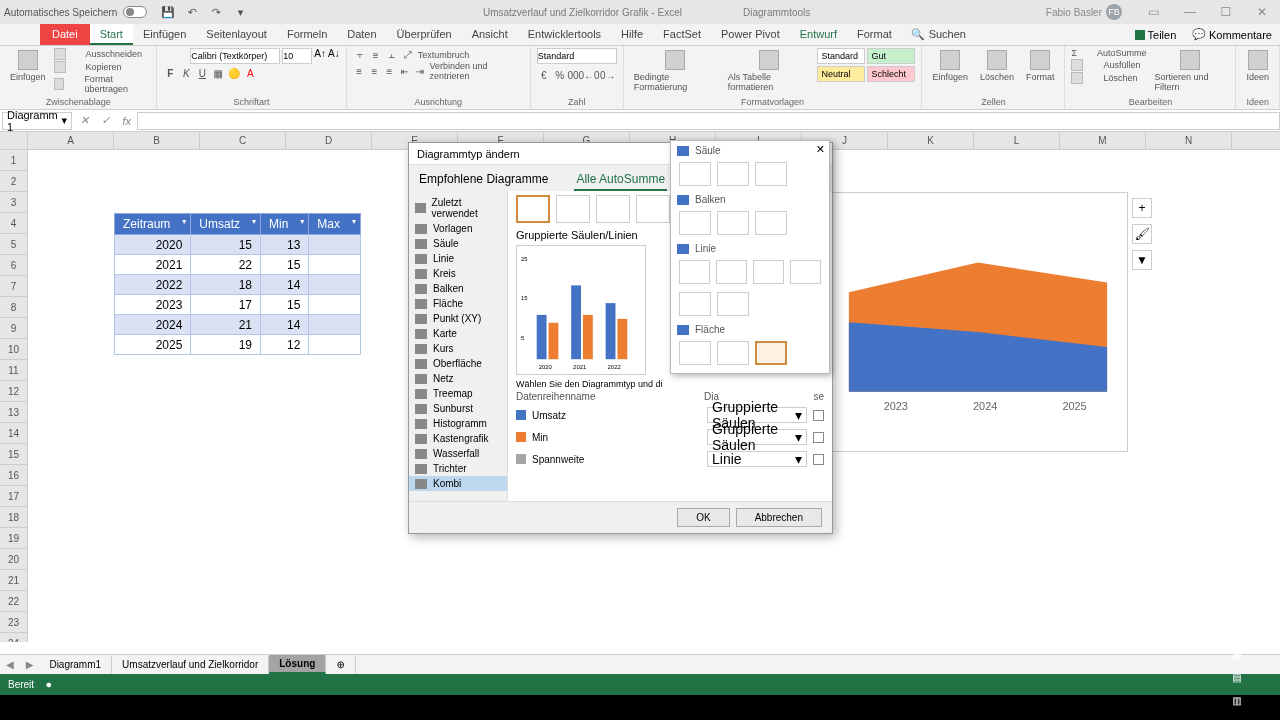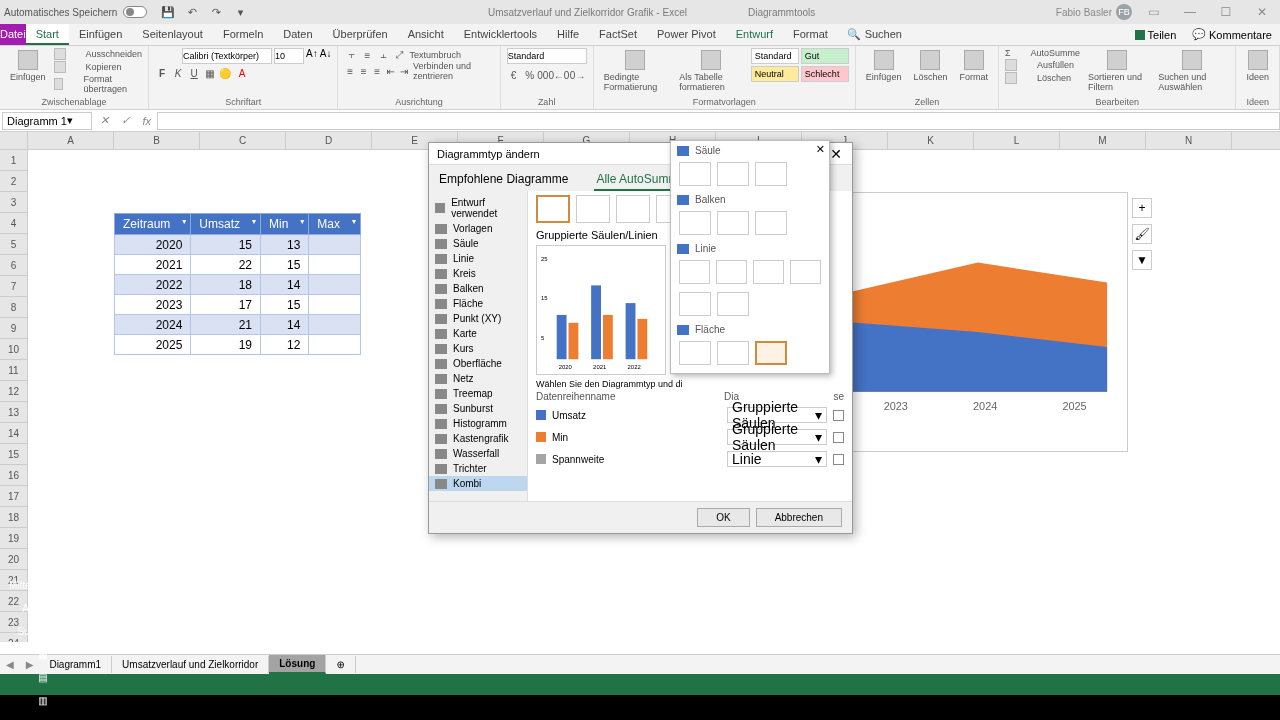--- a/index.html
+++ b/index.html
@@ -7,30 +7,30 @@
 .app { background: #fff; width: 1280px; height: 695px; position: relative; }
 
 
 .titlebar { height: 24px; background: #e6e6e6; display: flex; align-items: center; font-size: 10px; color: #555; padding: 0 4px; }
 .titlebar .autosave { display: flex; align-items: center; gap: 6px; }
 .toggle { width: 24px; height: 12px; border: 1px solid #888; border-radius: 8px; position: relative; background: #fff; }
 .toggle::after { content: ''; width: 8px; height: 8px; background: #888; border-radius: 50%; position: absolute; left: 2px; top: 1px; }
 .qat { display: flex; gap: 10px; margin-left: 14px; }
 .qat-icon { width: 14px; height: 14px; display: flex; align-items: center; justify-content: center; font-size: 11px; color: #555; }
 .title-center { flex: 1; text-align: center; color: #7a7a7a; }
-.title-right { display: flex; align-items: center; gap: 8px; color: #888; justify-content: space-between; }
+.title-right { display: flex; align-items: center; gap: 18px; color: #888; justify-content: space-between; }
 .title-right .user { display: flex; align-items: center; gap: 4px; }
 .user-badge { width: 16px; height: 16px; border-radius: 50%; background: #9aa3a8; color: #fff; font-size: 9px; display: flex; align-items: center; justify-content: center; }
 .win-btns { display: flex; gap: 8px; }
 .win-btn { width: 28px; text-align: center; font-size: 12px; color: #888; }
 
 
 .tabs { height: 22px; background: #f3f3f3; display: flex; align-items: stretch; font-size: 11px; border-bottom: 1px solid #d0d0d0; }
 .tab { padding: 4px 10px; color: #444; cursor: pointer; }
-.tab.file { background: #a21caf; color: #fff; padding: 4px 0; }
+.tab.file { background: #ef4444; color: #fff; padding: 4px 12px; margin-left: 40px; }
 .tab.active { background: #fff; border-bottom: 2px solid #217346; color: #217346; }
 .tab.context { color: #217346; }
 .tabs-right { margin-left: auto; display: flex; }
 .tab-share { display: flex; align-items: center; gap: 3px; padding: 4px 8px; }
 .share-icon { width: 10px; height: 10px; background: #217346; }
 
 
 .ribbon { height: 64px; background: #f3f3f3; border-bottom: 1px solid #d0d0d0; display: flex; font-size: 10px; }
 .group { border-right: 1px solid #ddd; padding: 2px 6px; display: flex; flex-direction: column; justify-content: space-between; }
 .group-label { text-align: center; font-size: 9px; color: #666; }
@@ -45,21 +45,21 @@
 .btn-row { display: flex; gap: 2px; }
 .btn-row span { width: 14px; height: 14px; border: 1px solid transparent; display: flex; align-items: center; justify-content: center; font-size: 10px; color: #555; }
 .style-box { width: 48px; height: 16px; border: 1px solid #ccc; font-size: 9px; display: flex; align-items: center; padding: 0 3px; }
 .style-standard { background: #fff; }
 .style-gut { background: #c6efce; }
 .style-neutral { background: #ffeb9c; }
 .style-schlecht { background: #ffc7ce; }
 
 
 .formula-bar { height: 22px; display: flex; align-items: center; border-bottom: 1px solid #d0d0d0; font-size: 11px; }
-.name-box { width: 90px; height: 18px; border: 1px solid #ccc; margin: 0 2px; display: flex; align-items: center; padding: 0 4px; }
+.name-box { width: 70px; height: 18px; border: 1px solid #ccc; margin: 0 2px; display: flex; align-items: center; padding: 0 4px; }
 .fx { padding: 0 6px; color: #888; font-style: italic; }
 .formula-input { flex: 1; height: 18px; border: 1px solid #ccc; }
 
 
 .grid-area { position: relative; height: 510px; overflow: hidden; }
 .col-headers { display: flex; height: 18px; background: #e6e6e6; border-bottom: 1px solid #ccc; }
 .corner { width: 28px; border-right: 1px solid #ccc; background: #e6e6e6; }
 .col-h { width: 86px; text-align: center; font-size: 10px; color: #555; border-right: 1px solid #ccc; line-height: 18px; }
 .grid-body { display: flex; }
 .row-headers { display: flex; flex-direction: column; }
@@ -73,21 +73,21 @@
 .data-table td { padding: 2px 8px; border: 1px solid #b4c6e7; text-align: right; height: 20px; }
 .data-table tr:nth-child(odd) td { background: #d9e1f2; }
 .data-table tr:nth-child(even) td { background: #fff; }
 
 
 .chart { position: absolute; left: 800px; top: 42px; width: 300px; height: 260px; border: 1px solid #ccc; background: #fff; }
 .chart-side { position: absolute; left: 808px; top: 48px; display: flex; flex-direction: column; gap: 6px; }
 .chart-side-btn { width: 20px; height: 20px; border: 1px solid #ccc; background: #fff; display: flex; align-items: center; justify-content: center; font-size: 12px; }
 
 
-.dialog { position: absolute; left: 428px; top: 142px; width: 425px; background: #f0f0f0; border: 1px solid #999; box-shadow: 3px 3px 10px rgba(0,0,0,0.3); }
+.dialog { position: absolute; left: 408px; top: 142px; width: 425px; background: #f0f0f0; border: 1px solid #999; box-shadow: 3px 3px 10px rgba(0,0,0,0.3); }
 .dialog-title { height: 22px; display: flex; align-items: center; justify-content: space-between; padding: 0 4px 0 8px; font-size: 11px; background: #fff; border-bottom: 1px solid #ddd; }
 .dialog-close { font-size: 14px; padding: 0 6px; cursor: pointer; }
 .dialog-tabs { display: flex; padding: 4px 8px 0; gap: 24px; font-size: 12px; }
 .dialog-tab { padding: 3px 2px; }
 .dialog-tab.active { border-bottom: 2px solid #217346; color: #217346; }
 .dialog-body { display: flex; height: 310px; }
 .chart-list { width: 98px; padding: 4px 0; font-size: 10px; overflow: hidden; }
 .chart-list-item { padding: 2px 6px; display: flex; align-items: center; gap: 6px; cursor: pointer; }
 .chart-list-item.sel { background: #bdd7ee; }
 .cli-ico { width: 12px; height: 10px; background: #888; }
@@ -325,24 +325,20 @@
               <span>Ausfüllen</span>
             </div>
           <div>
               <div class="small-ico"></div>
               <span>Löschen</span>
             </div>
         </div>
         <div class="big-btn">
             <div class="ico"></div>
             <span>Sortieren und Filtern</span>
-          </div>
-        <div class="big-btn">
-            <div class="ico"></div>
-            <span>Suchen und Auswählen</span>
           </div>
       </div>
       <div class="group-label">Bearbeiten</div>
     </div>
     <div class="group">
       <div class="group-body">
         <div class="big-btn">
             <div class="ico"></div>
             <span>Ideen</span>
           </div>
@@ -479,21 +475,21 @@
       <span class="dialog-close">✕</span>
     </div>
     <div class="dialog-tabs">
       <div class="dialog-tab">Empfohlene Diagramme</div>
       <div class="dialog-tab active">Alle AutoSumme</div>
     </div>
     <div class="dialog-body">
       <div class="chart-list" id="chart-list">
           <div class="chart-list-item">
             <div class="cli-ico"></div>
-            <span>Entwurf verwendet</span>
+            <span>Zuletzt verwendet</span>
           </div>
           <div class="chart-list-item">
             <div class="cli-ico"></div>
             <span>Vorlagen</span>
           </div>
           <div class="chart-list-item">
             <div class="cli-ico"></div>
             <span>Säule</span>
           </div>
           <div class="chart-list-item">
@@ -678,20 +674,24 @@
   <div class="sheet-bar">
     <span class="sheet-nav">◀</span>
     <span class="sheet-nav">▶</span>
     <div class="sheet-tab">Diagramm1</div>
     <div class="sheet-tab">Umsatzverlauf und Zielkorridor</div>
     <div class="sheet-tab active">Lösung</div>
     <div class="sheet-tab">⊕</div>
   </div>
 
   <div class="status">
+    <div class="status-left">
+      <span>Bereit</span>
+      <span>⏺</span>
+    </div>
     <div class="status-right">
       <span>Mittelwert: 16,5</span>
       <span>Anzahl: 2</span>
       <span>Summe: 28</span>
       <span>▦</span>
       <span>▤</span>
       <span>▥</span>
       <span>−</span>
       <div class="zoom-slider"></div>
       <span>+</span>

